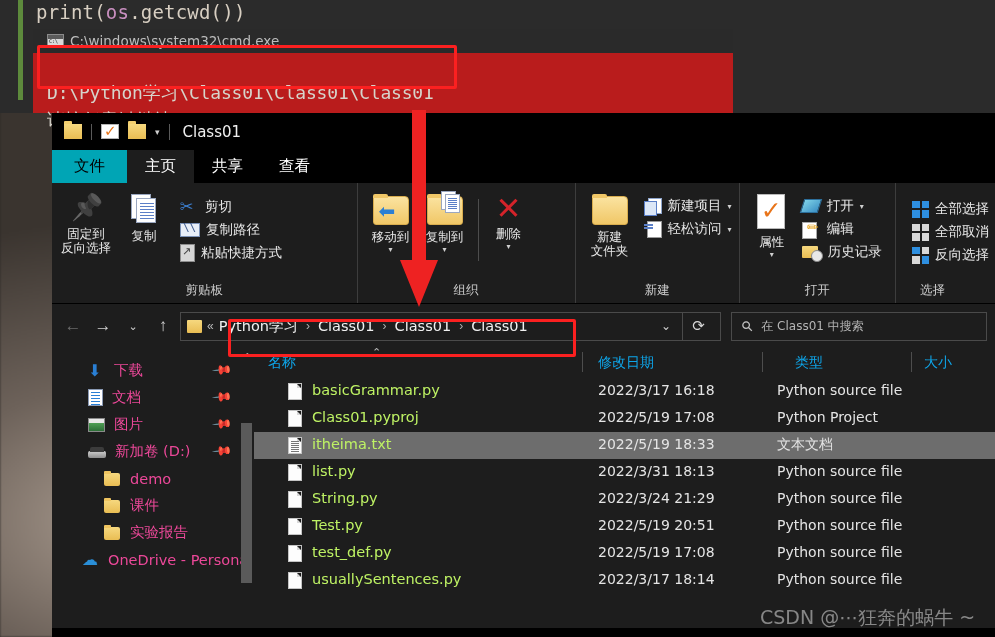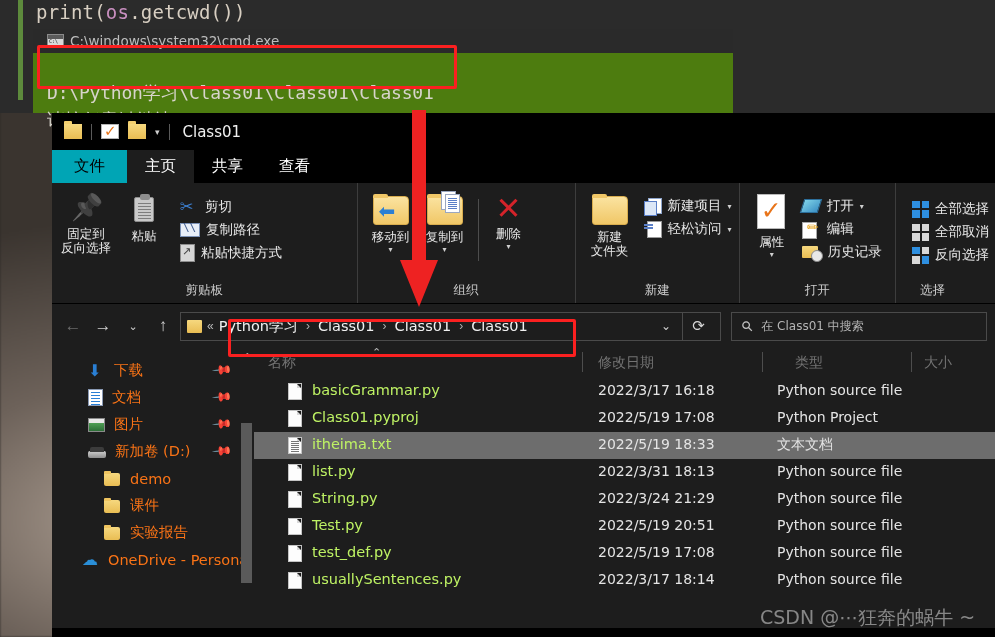--- a/index.html
+++ b/index.html
@@ -23,21 +23,21 @@
   #editor { position:absolute; left:0; top:0; width:995px; height:113px;
     background:#2b2b2b; overflow:hidden; }
   #gutter-green { position:absolute; left:18px; top:0; width:5px; height:100px; background:#5d8a3c; }
   #code-line { position:absolute; left:36px; top:1px; font-family:"DejaVu Sans Mono","Liberation Mono",monospace;
     font-size:19px; color:#d8cfc2; white-space:pre; letter-spacing:0.2px; }
   .c-pink { color:#c98fc0; }
   .c-plain { color:#d8cfc2; }
 
   
   #cmd { position:absolute; left:33px; top:29px; width:700px; height:84px;
-    background:#4d7c0f; }
+    background:#b91c1c; }
   #cmd-title { position:absolute; left:0; top:0; height:24px; width:100%;
     display:flex; align-items:center; gap:6px; padding-left:14px; background:#2a2a2a; }
   #cmd-ico { width:17px; height:14px; background:#d9d9d9; border:1px solid #8a8a8a; position:relative; flex:0 0 auto; }
   #cmd-ico::before { content:""; position:absolute; left:0; top:0; right:0; height:4px; background:#5a5a5a; }
   #cmd-ico::after { content:"C:\\"; position:absolute; left:1px; top:3px; font-size:5px; color:#111; font-family:"DejaVu Sans Mono", monospace; }
   #cmd-title-text { font-family:"DejaVu Sans","Liberation Sans",sans-serif; font-size:13.5px; color:#bdbdbd; white-space:nowrap; }
   .cmd-line { position:absolute; left:14px; font-family:"DejaVu Sans Mono","Liberation Mono",monospace;
     font-size:18px; color:#d7d4cb; white-space:nowrap; letter-spacing:-0.2px; }
   #cmd-l1 { top:52px; }
   #cmd-l2 { top:79px; }
@@ -149,21 +149,21 @@
     font-size:15px; color:#d7d7d7; }
   #searchbox { width:256px; height:29px; background:#1d1d1d; border:1px solid #4a4a4a; display:flex; align-items:center; gap:9px; padding:0 10px; margin-left:6px; }
   #search-ico { font-size:14px; color:#c2c2c2; transform:rotate(-45deg); }
   #search-ph { font-size:12px; color:#b5b5b5; font-family:"DejaVu Sans","Liberation Sans",sans-serif; }
 
   
   #content { display:flex; height:280px; background:#1d1d1d; }
   #navpane { width:202px; background:#1d1d1d; position:relative; padding-top:9px; }
   .nav-item { height:27px; display:flex; align-items:center; gap:9px; padding-left:36px; position:relative; }
   .nav-item.indent2 { padding-left:52px; }
-  .nav-label { font-size:14.5px; color:#f97316; white-space:nowrap; font-family:"DejaVu Sans","Liberation Sans",sans-serif; }
+  .nav-label { font-size:14.5px; color:#ec4899; white-space:nowrap; font-family:"DejaVu Sans","Liberation Sans",sans-serif; }
   .pin { position:absolute; right:24px; top:6px; font-size:13px; color:#9a9a9a; transform:rotate(40deg); }
   .nav-ic { width:17px; height:16px; position:relative; flex:0 0 auto; }
   .dl-ico { color:#2a7fd4; font-size:16px; line-height:16px; }
   .doc-ico { width:15px; height:17px; background:#fff; border:1px solid #8a9ab5; position:relative; }
   .doc-ico::after { content:""; position:absolute; left:2px; top:2px; width:9px; height:1px; background:#2a7fd4;
     box-shadow:0 3px 0 #2a7fd4,0 6px 0 #2a7fd4,0 9px 0 #2a7fd4,0 12px 0 #2a7fd4; }
   .pic-ico { width:17px; height:14px; background:#e9e9e9; border:1px solid #8a8a8a; position:relative; overflow:hidden; }
   .pic-ico::after { content:""; position:absolute; left:0; bottom:0; width:100%; height:8px; background:linear-gradient(180deg,#4f9f55,#2c6e37); }
   .drive-ico { width:18px; height:13px; position:relative; }
   .drive-ico::before { content:""; position:absolute; left:0; bottom:0; width:18px; height:7px; background:linear-gradient(180deg,#d0d0d0,#8e8e8e); border-radius:2px; }
@@ -171,21 +171,21 @@
   .nfolder-ico { width:17px; height:14px; position:relative; }
   .nfolder-ico::before { content:""; position:absolute; left:0; top:1px; width:16px; height:13px; background:linear-gradient(180deg,#f6d87f,#e9bd53); border-radius:1px 2px 2px 2px; }
   .nfolder-ico::after { content:""; position:absolute; left:0; top:-1px; width:7px; height:3px; background:#efc45f; border-radius:1px 1px 0 0; }
   .onedrive-ico { font-size:16px; color:#2a8fd8; line-height:16px; }
   #nav-scroll-up { position:absolute; right:2px; top:3px; font-size:11px; color:#aaa; }
   #nav-thumb { position:absolute; right:2px; top:75px; width:11px; height:160px; background:#5a5a5a; }
 
   
   #filelist { flex:1; background:#1d1d1d; position:relative; }
   #col-head { height:30px; display:flex; align-items:center; position:relative; border-bottom:0; }
-  .col-h { font-size:14px; color:#737373; position:absolute; top:6px; font-family:"DejaVu Sans","Liberation Sans",sans-serif;}
+  .col-h { font-size:14px; color:#0ea5e9; position:absolute; top:6px; font-family:"DejaVu Sans","Liberation Sans",sans-serif;}
   .col-div { position:absolute; top:4px; width:1px; height:20px; background:#4d4d4d; }
   #sort-caret { position:absolute; left:118px; top:-2px; font-size:11px; color:#b8b8b8; }
   .frow { height:27px; position:relative; }
   .frow.sel { background:#6d6d6d; }
   .fname { position:absolute; left:58px; top:4px; font-size:14.5px; color:#bef264; white-space:nowrap; font-family:"DejaVu Sans","Liberation Sans",sans-serif; }
   .fdate { position:absolute; left:344px; top:4px; font-size:14px; color:#e4e4e4; white-space:nowrap; font-family:"DejaVu Sans","Liberation Sans",sans-serif; }
   .ftype { position:absolute; left:523px; top:4px; font-size:14px; color:#e4e4e4; white-space:nowrap; font-family:"DejaVu Sans","Liberation Sans",sans-serif; }
   .fico { position:absolute; left:34px; top:5px; width:14px; height:17px; background:#fdfdfd; border:1px solid #c4c4c4; }
   .fico.txt::after { content:""; position:absolute; left:2px; top:3px; width:8px; height:1px; background:#777;
     box-shadow:0 2px 0 #777,0 4px 0 #777,0 6px 0 #777,0 8px 0 #777,0 10px 0 #777; }
@@ -241,26 +241,27 @@
   <div id="ribbon">
 
     <div class="rgroup" style="width:307px;">
       <div class="rgroup-items">
         <div class="big-btn">
           <span class="ic ic-pin"></span>
           <span class="lbl">固定到</span>
           <span class="lbl" style="margin-top:-3px">反向选择</span>
         </div>
         <div class="big-btn">
-          <span class="ic ic-paste">
-            <span class="clip">
-                <span class="clip-lines"></span>
+          <span class="ic ic-copy">
+            <span class="doc-shape" style="left:2px;top:0;width:20px;height:25px;"></span>
+            <span class="doc-shape" style="left:7px;top:4px;width:20px;height:25px;">
+                <span class="doc-lines"></span>
               </span>
           </span>
-          <span class="lbl" style="margin-top:2px">粘贴</span>
+          <span class="lbl" style="margin-top:2px">复制</span>
         </div>
         <div class="small-col" style="margin-left:6px;">
           <div class="small-btn">
             <span class="ic-sm scissors">✂</span>
             <span class="lbl">剪切</span>
           </div>
           <div class="small-btn">
             <span class="ic-sm cpath-ic"></span>
             <span class="lbl">复制路径</span>
           </div>

